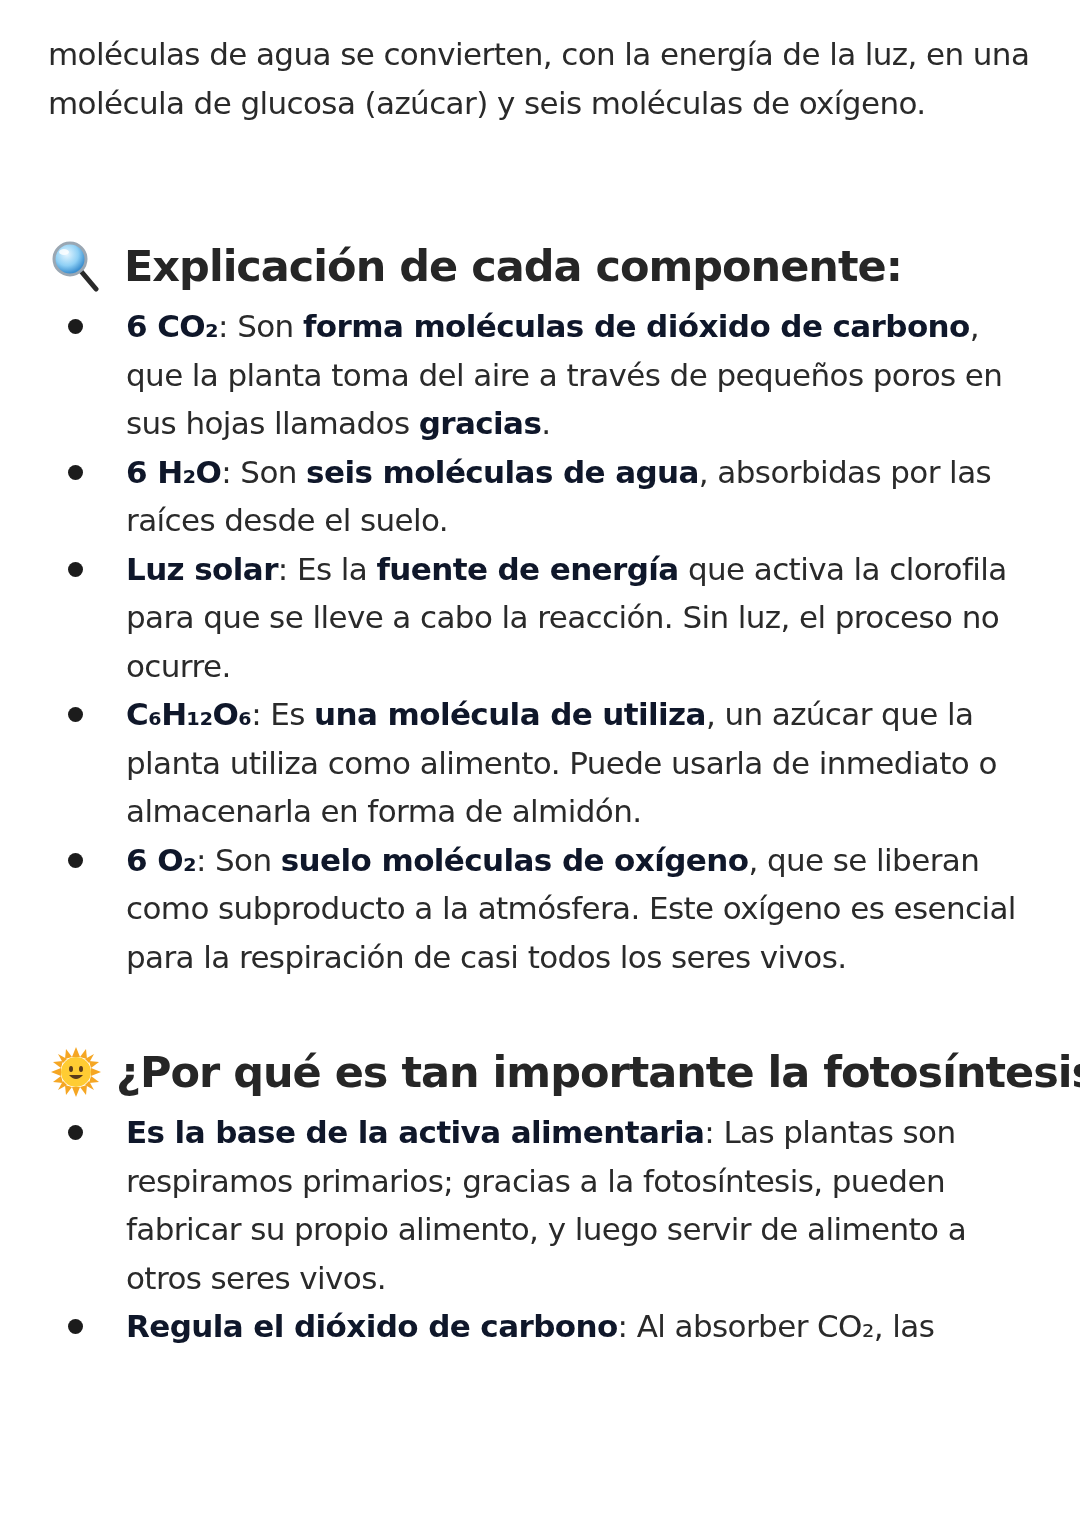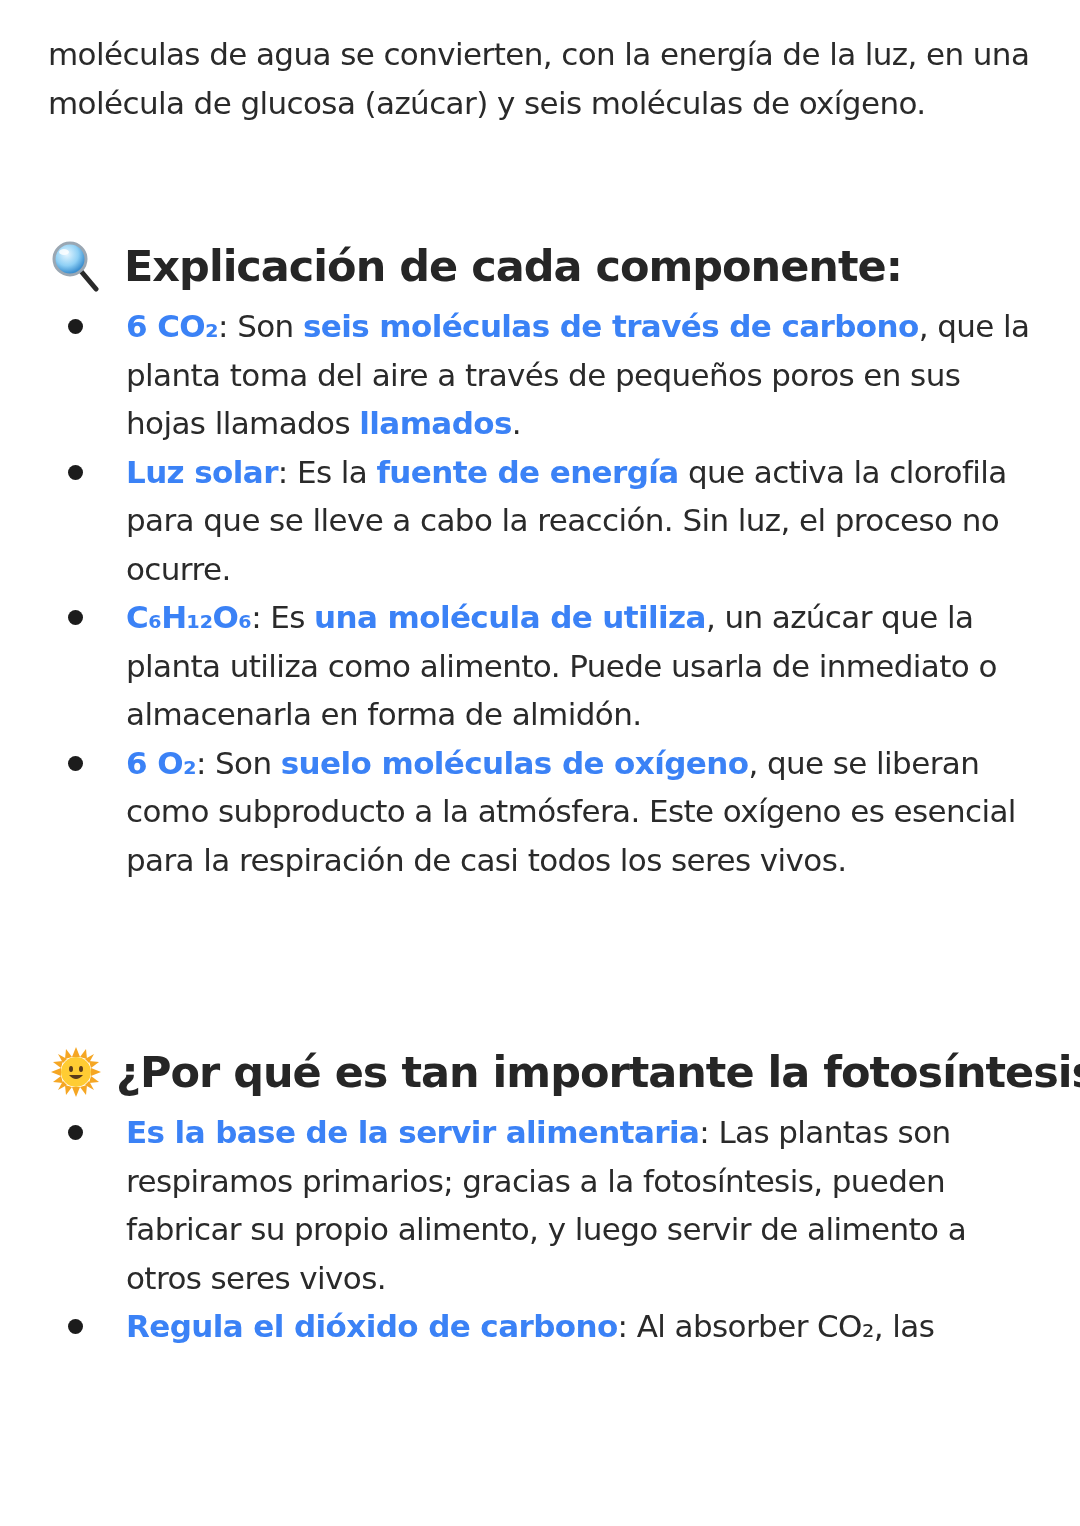--- a/index.html
+++ b/index.html
@@ -72,21 +72,21 @@
     }
     ul.list li .bullet {
       position: absolute;
       left: 68px;
       top: 17px;
       width: 15px;
       height: 15px;
       border-radius: 50%;
       background: #1c1c1c;
     }
-    b { font-weight: bold; color: #3b82f6; }
+    b { font-weight: bold; color: #0f172a; }
   </style>
 </head>
 <body>
 
 <div class="page">
 
   <p class="para" style="margin:0;">moléculas de agua se convierten, con la energía de la luz, en una molécula de glucosa (azúcar) y seis moléculas de oxígeno.</p>
 
   <div class="heading h1">
     <span class="emoji">
@@ -102,21 +102,25 @@
         <circle cx="20" cy="19" r="16" fill="url(#lens)" stroke="#9aa7b3" stroke-width="3"></circle>
         <ellipse cx="14" cy="12" rx="5" ry="3" fill="#ffffff" opacity="0.8"></ellipse>
       </svg>
     </span>
     <span>Explicación de cada componente:</span>
   </div>
 
   <ul class="list l1">
     <li>
       <span class="bullet"></span>
-      <b>6 CO₂</b><span>: Son </span><b>seis moléculas de través de carbono</b><span>, que la planta toma del aire a través de pequeños poros en sus hojas llamados </span><b>llamados</b><span>.</span>
+      <b>6 CO₂</b><span>: Son </span><b>forma moléculas de dióxido de carbono</b><span>, que la planta toma del aire a través de pequeños poros en sus hojas llamados </span><b>gracias</b><span>.</span>
+    </li>
+    <li>
+      <span class="bullet"></span>
+      <b>6 H₂O</b><span>: Son </span><b>seis moléculas de agua</b><span>, absorbidas por las raíces desde el suelo.</span>
     </li>
     <li>
       <span class="bullet"></span>
       <b>Luz solar</b><span>: Es la </span><b>fuente de energía</b><span> que activa la clorofila para que se lleve a cabo la reacción. Sin luz, el proceso no ocurre.</span>
     </li>
     <li>
       <span class="bullet"></span>
       <b>C₆H₁₂O₆</b><span>: Es </span><b>una molécula de utiliza</b><span>, un azúcar que la planta utiliza como alimento. Puede usarla de inmediato o almacenarla en forma de almidón.</span>
     </li>
     <li>
@@ -151,21 +155,21 @@
         <ellipse cx="31" cy="23" rx="2" ry="3" fill="#5a3a1a"></ellipse>
         <path d="M19 29 Q26 37 33 29 Z" fill="#5a3a1a"></path>
       </svg>
     </span>
     <span>¿Por qué es tan importante la fotosíntesis?</span>
   </div>
 
   <ul class="list l2">
     <li>
       <span class="bullet"></span>
-      <b>Es la base de la servir alimentaria</b><span>: Las plantas son respiramos primarios; gracias a la fotosíntesis, pueden fabricar su propio alimento, y luego servir de alimento a otros seres vivos.</span>
+      <b>Es la base de la activa alimentaria</b><span>: Las plantas son respiramos primarios; gracias a la fotosíntesis, pueden fabricar su propio alimento, y luego servir de alimento a otros seres vivos.</span>
     </li>
     <li>
       <span class="bullet"></span>
       <b>Regula el dióxido de carbono</b><span>: Al absorber CO₂, las</span>
     </li>
   </ul>
 
 </div>
 
 </body></html>

